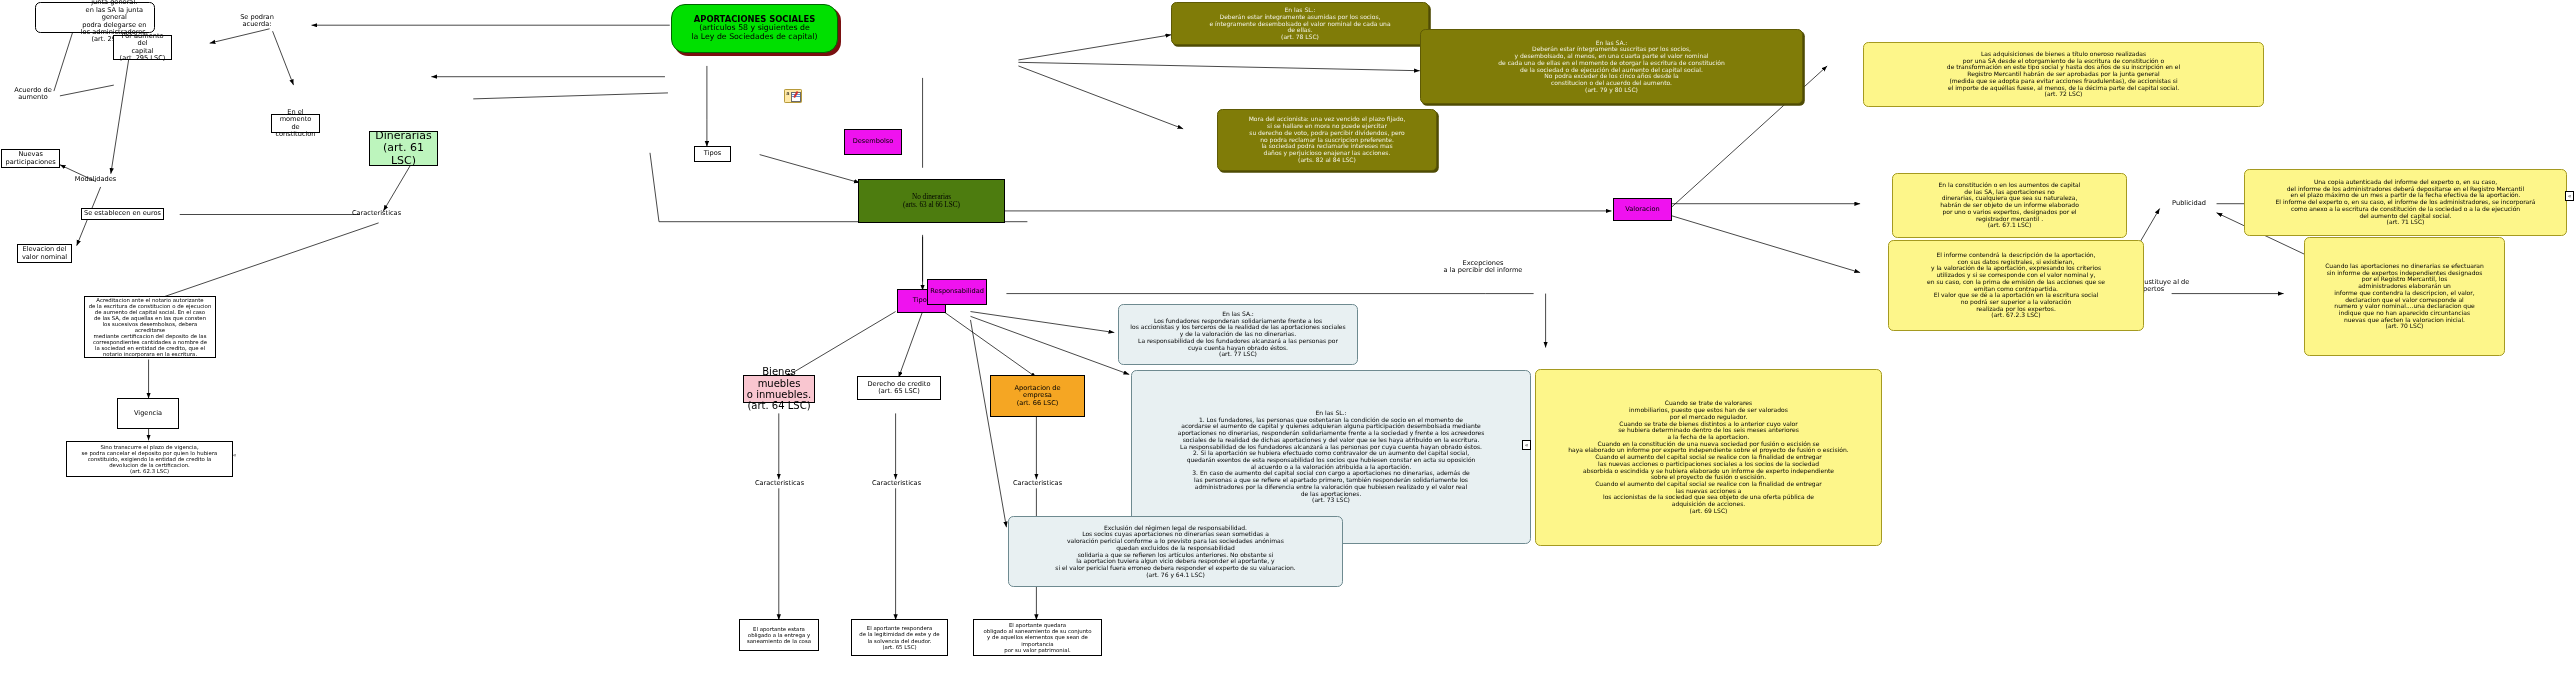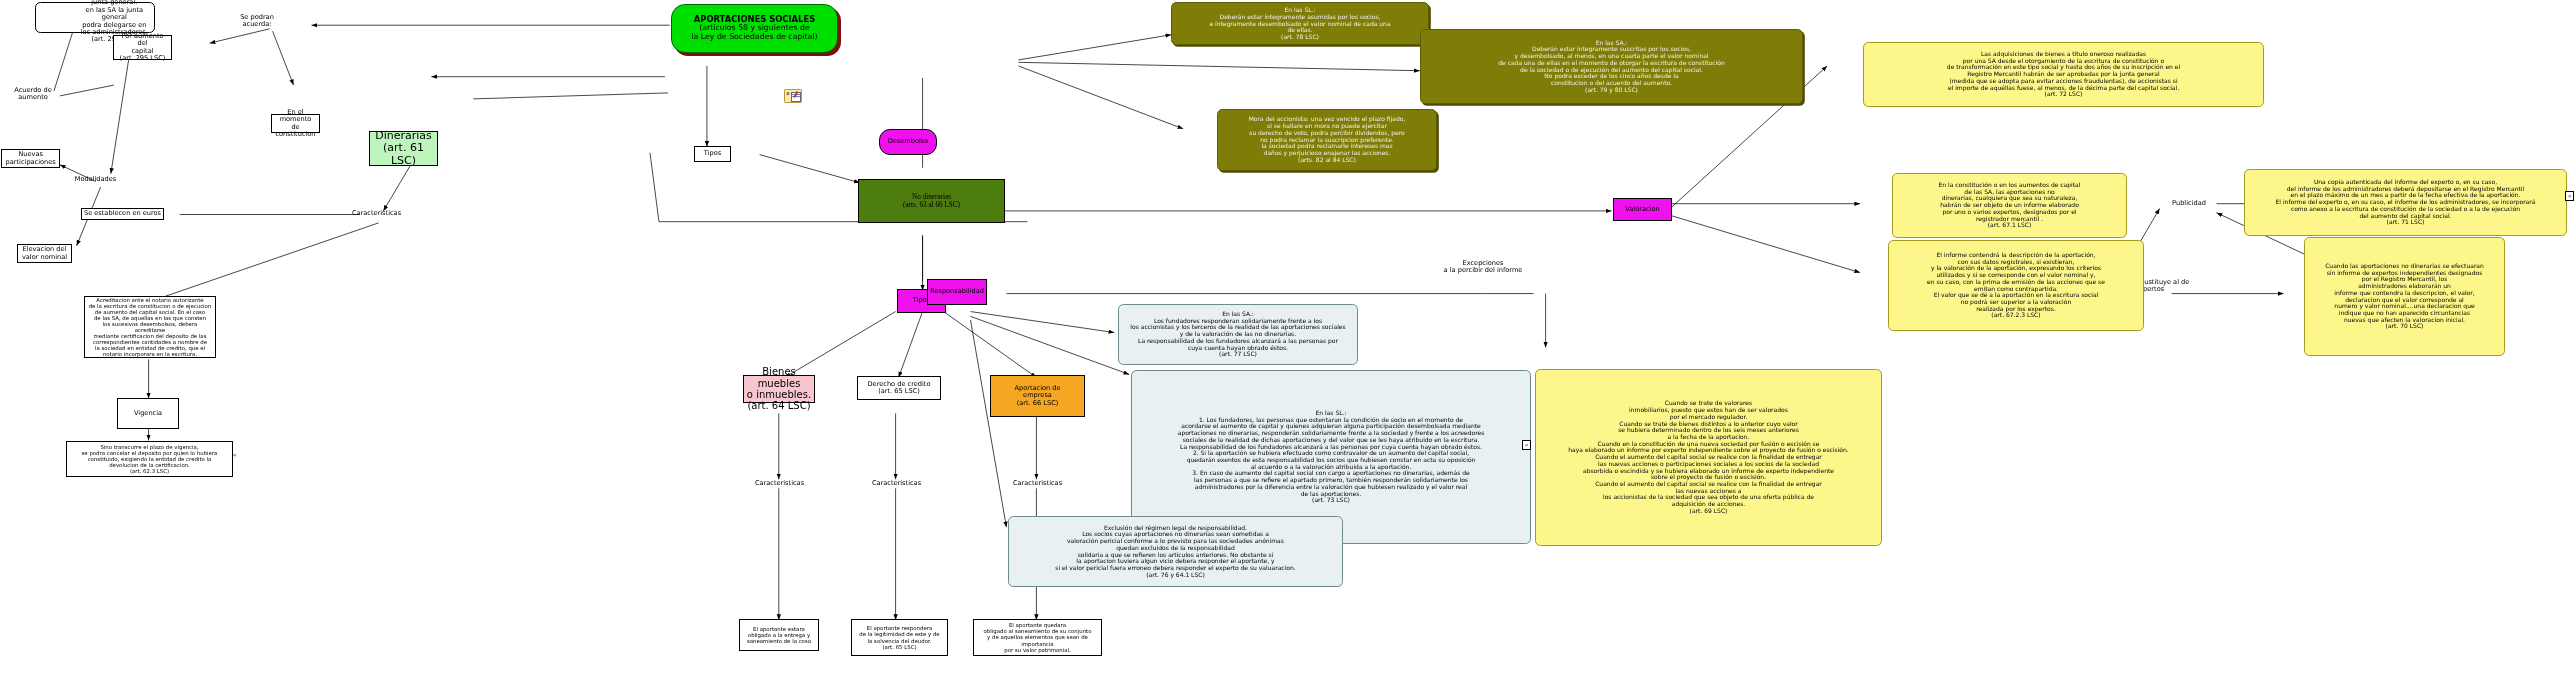--- a/index.html
+++ b/index.html
@@ -207,21 +207,21 @@
     <span class="pen"></span>
   </div>
 
   <div class="node plain" style="left:694px;top:146px;width:37px;height:15.6px;">Tipos</div>
 
   <div class="node purple" style="left:858px;top:179px;width:147px;height:44px;">No dinerarias
 (arts. 63 al 66 LSC)</div>
 
   <div class="node magenta" style="left:897px;top:289px;width:49px;height:24px;">Tipos</div>
 
-  <div class="node magenta" style="left:879px;top:129px;width:58px;height:26px;border-radius:11px;">Desembolso</div>
+  <div class="node magenta" style="left:844px;top:129px;width:58px;height:26px;">Desembolso</div>
 
   <div class="node magenta" style="left:927px;top:279px;width:60px;height:26px;">Responsabilidad</div>
 
   <div class="node magenta" style="left:1613px;top:198px;width:59px;height:23px;">Valoracion</div>
 
   <div class="node bare" style="left:2160px;top:198px;width:58px;height:10.8px;">Publicidad</div>
 
   <div class="node bare" style="left:1429px;top:258px;width:108px;height:18px;">Excepciones
 a la percibir del informe</div>
 

